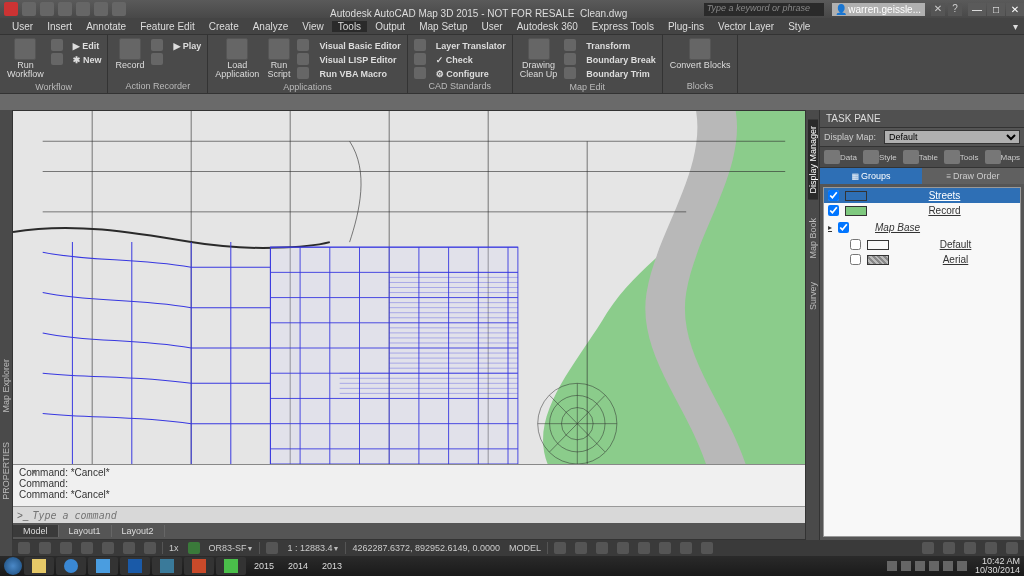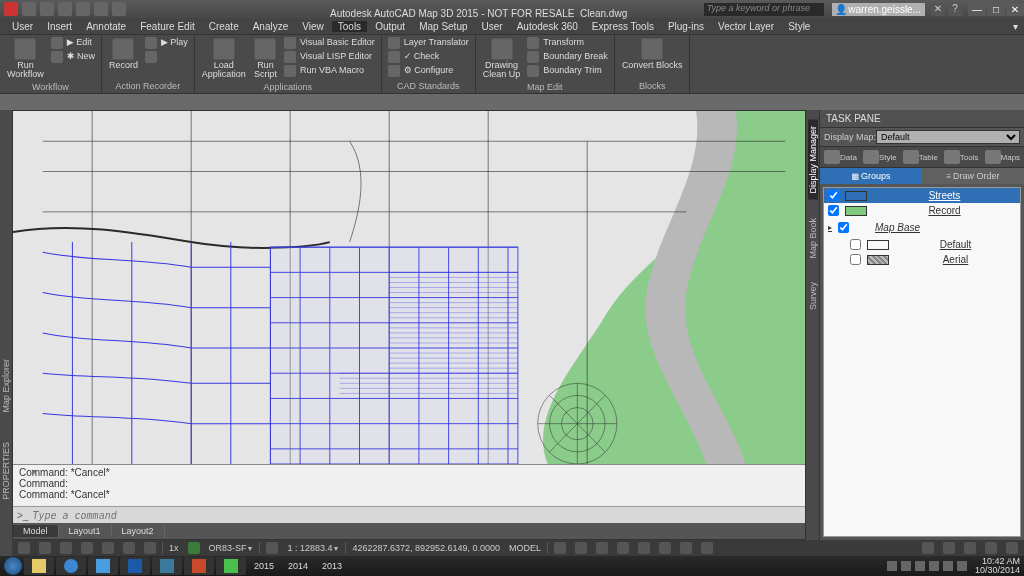--- a/index.html
+++ b/index.html
@@ -21,21 +21,21 @@
 .menustrip span.active { background:#2a2a2a; }
 
 
 .ribbon { height:60px; background:#4a4a4a; border-top:1px solid #333; border-bottom:1px solid #333; display:flex; }
 .panel { border-right:1px solid #333; padding:2px 4px; display:flex; flex-direction:column; justify-content:space-between; position:relative; }
 .panel .label { font-size:9px; color:#bbb; text-align:center; margin-top:auto; padding-top:2px; }
 .panel .row { display:flex; gap:2px; align-items:flex-start; }
 .btnbig { display:flex; flex-direction:column; align-items:center; gap:1px; padding:1px 3px; cursor:pointer; }
 .btnbig .pic { width:22px; height:22px; background:#666; border:1px solid #555; border-radius:2px; }
 .btnbig .txt { font-size:9px; color:#ddd; text-align:center; line-height:1; white-space:pre; }
-.btnsm { display:flex; align-items:flex-start; gap:4px; padding:0 2px; cursor:pointer; height:14px; }
+.btnsm { display:flex; align-items:flex-end; gap:10px; padding:0 2px; cursor:pointer; height:14px;font-weight:bold; }
 .btnsm .ic { width:12px; height:12px; background:#666; border-radius:2px; }
 .btnsm .tx { font-size:9px; color:#ddd; white-space:nowrap; }
 .col { display:flex; flex-direction:column; gap:0; }
 
 
 .doctabs { height:32px; background:#6a6a6a; display:flex; align-items:flex-end; }
 .doctab { font-size:10px; color:#333; background:#c0c0c0; padding:1px 8px; margin-right:1px; border-radius:2px 2px 0 0; height:14px; display:flex; align-items:center; cursor:pointer; }
 .doctab.active { background:#ededed; }
 
 
@@ -55,21 +55,21 @@
 .cmdline input { flex:1; border:none; background:transparent; font-size:10px; font-style:italic; color:#999; font-family:"Consolas",monospace; outline:none; }
 
 
 .layouttabs { height:16px; background:#555; display:flex; align-items:center; }
 .layouttab { font-size:9px; color:#ddd; padding:1px 10px; border-right:1px solid #666; cursor:pointer; }
 .layouttab.active { background:#3a3a3a; }
 
 
 .taskpane { width:205px; background:#555; display:flex; flex-direction:column; border-left:1px solid #333; }
 .taskpane .tp-title { font-size:10px; color:#ddd; padding:3px 6px; background:#505050; border-bottom:1px solid #333; }
-.taskpane .tp-row { display:flex; align-items:center; padding:2px 4px; gap:0; background:#555; }
+.taskpane .tp-row { display:flex; align-items:center; padding:2px 4px; gap:8px; background:#555; }
 .taskpane .tp-row .lbl { font-size:9px; color:#ccc; }
 .taskpane .tp-row select { flex:1; font-size:9px; background:#b0b0b0; border:1px solid #333; height:14px; }
 .taskpane .tp-tools { display:flex; gap:6px; padding:3px 4px; background:#4a4a4a; border-top:1px solid #333; border-bottom:1px solid #333; }
 .taskpane .tp-tools .tool { display:flex; flex-direction:row; align-items:center; cursor:pointer; }
 .taskpane .tp-tools .tool .ti { width:16px; height:14px; background:#777; border-radius:2px; }
 .taskpane .tp-tools .tool .tt { font-size:8px; color:#ccc; }
 .taskpane .tp-togglebar { display:flex; height:16px; }
 .taskpane .tp-togglebar .tg { flex:1; font-size:9px; text-align:center; display:flex; align-items:center; justify-content:center; gap:2px; cursor:pointer; }
 .taskpane .tp-togglebar .tg.on { background:#2e6fb5; color:#fff; }
 .taskpane .tp-togglebar .tg.off { background:#606060; color:#ccc; }

